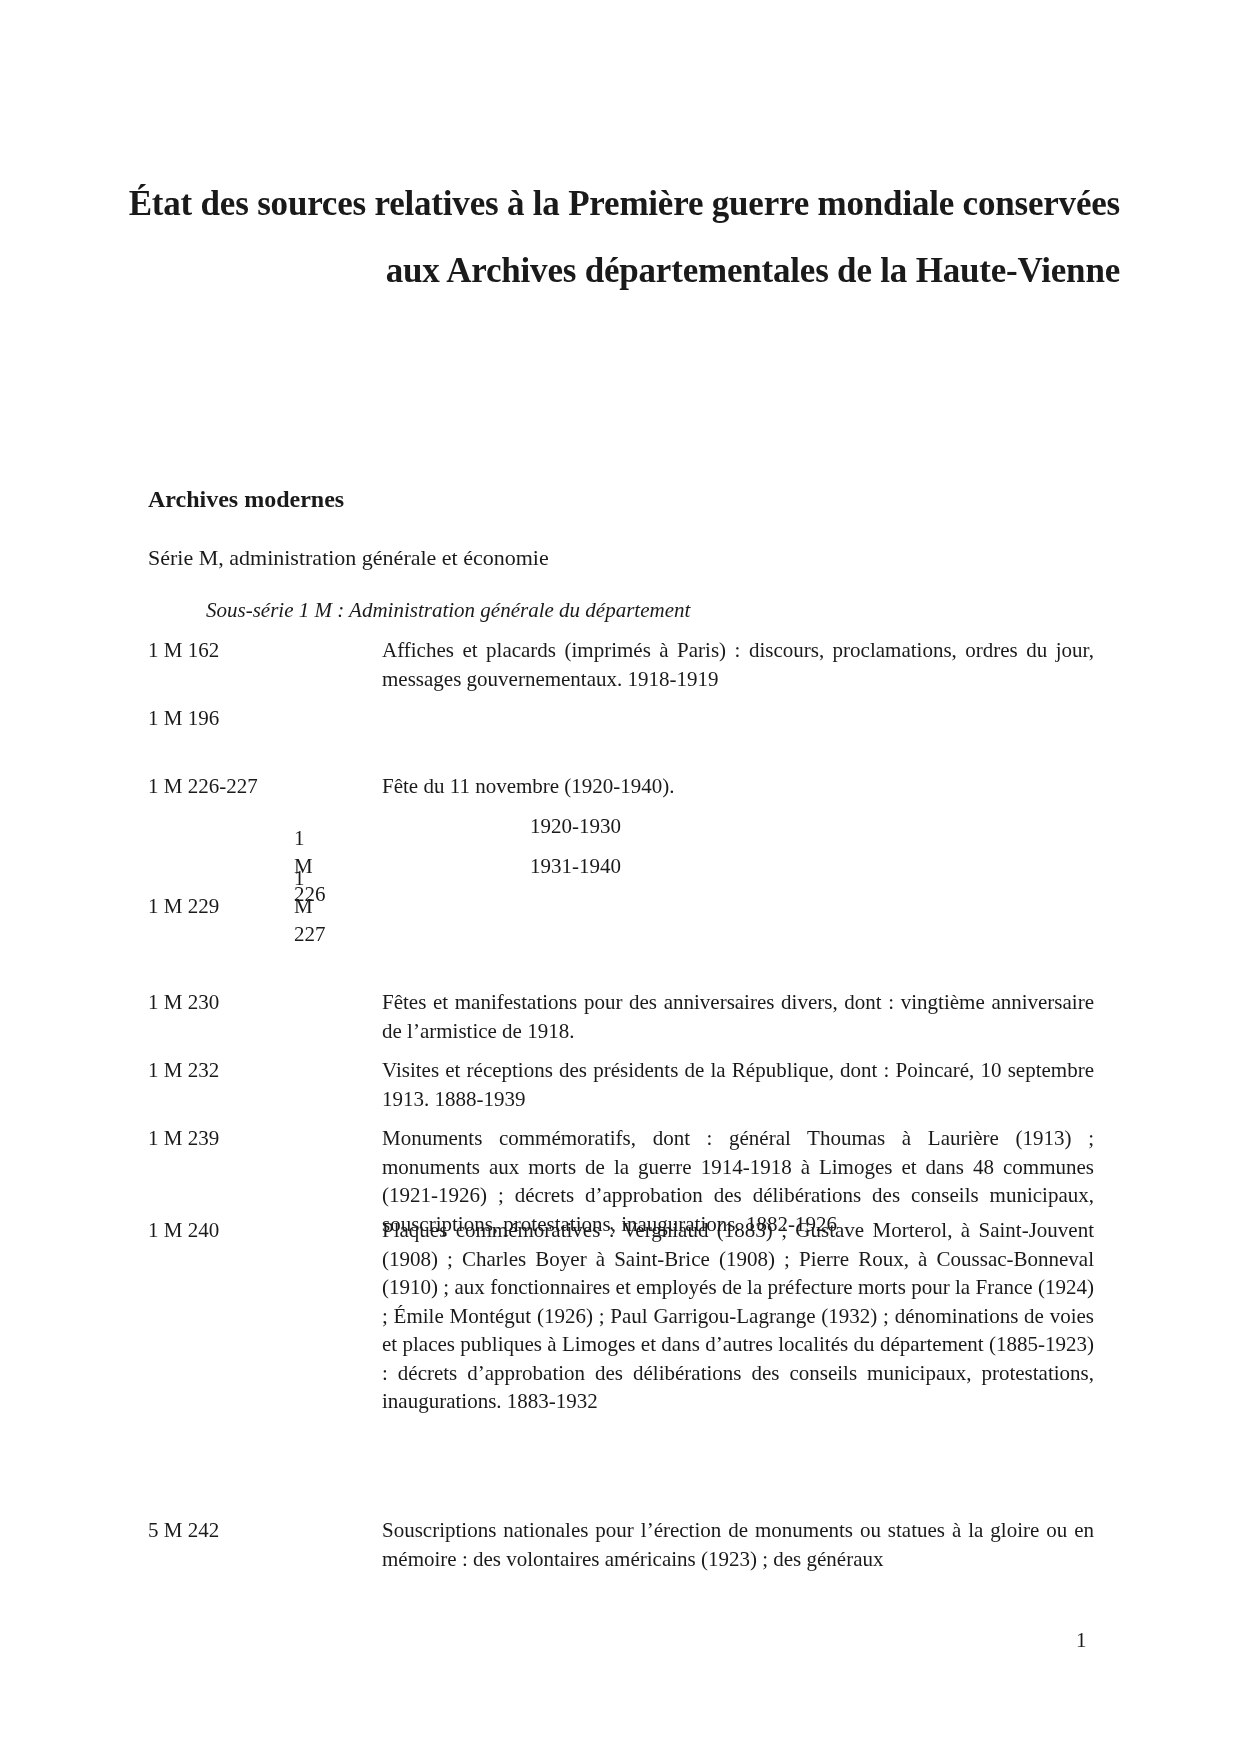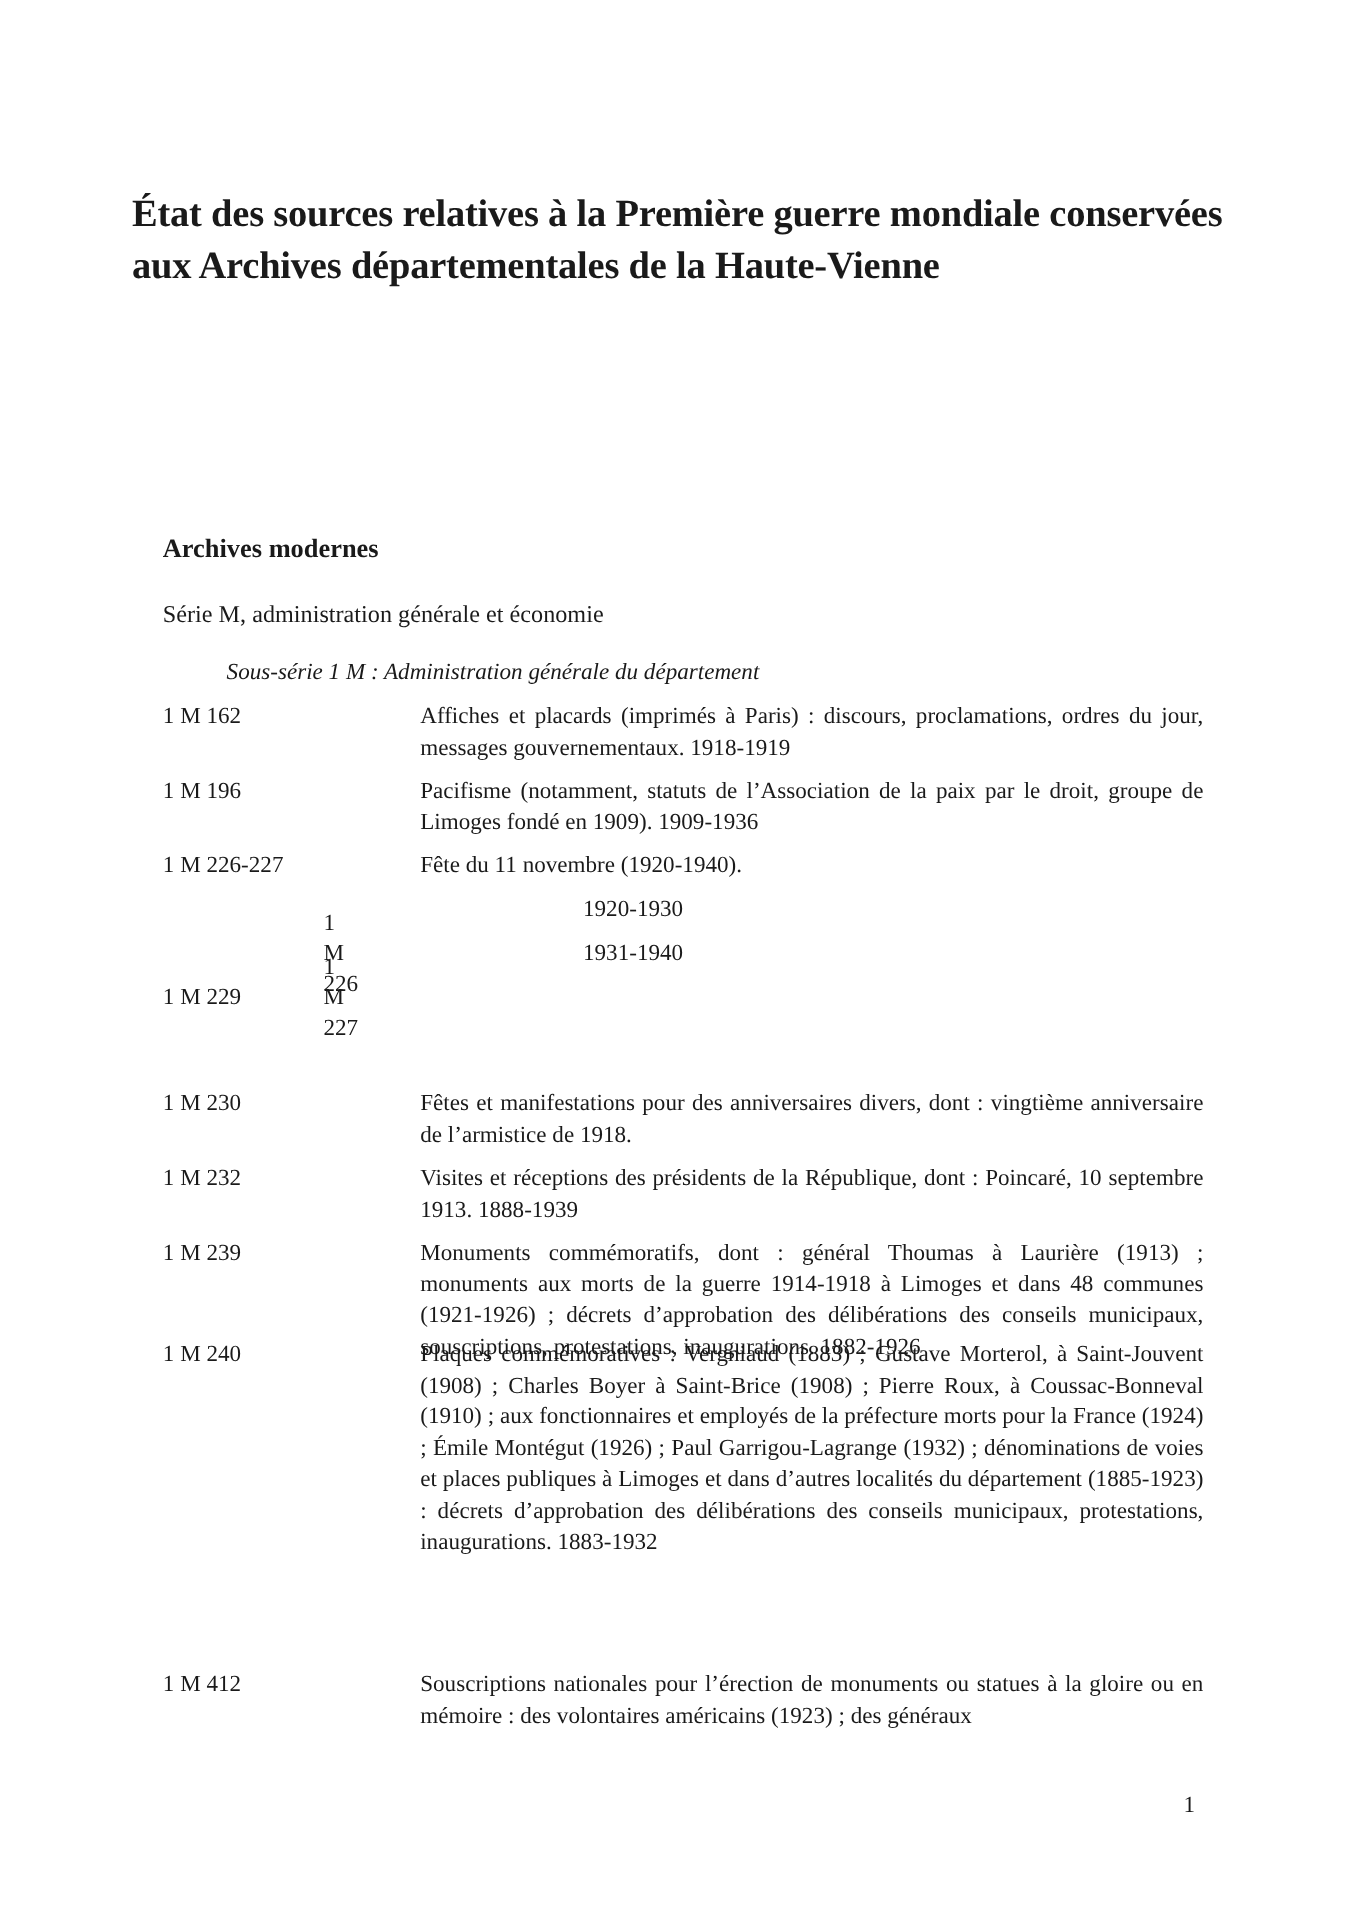--- a/index.html
+++ b/index.html
@@ -1,19 +1,19 @@
 <!DOCTYPE html>
 <html><head>
   <meta charset="utf-8">
   <style>
     html, body { margin: 0; padding: 0; background: #ffffff; }
     body { width: 1239px; height: 1754px; position: relative; overflow: hidden;
            font-family: "Liberation Serif", "DejaVu Serif", serif; color: #1a1a1a; }
-    .title { position: absolute; left: 120px; top: 170px; width: 1000px; text-align: left;
-             font-weight: bold; font-size: 35px; line-height: 48px; letter-spacing: -0.2px; }
+    .title { position: absolute; left: 120px; top: 170px; width: 1000px; text-align: right;
+             font-weight: bold; font-size: 35px; line-height: 67px; letter-spacing: -0.2px; }
     .section-title { position: absolute; left: 148px; top: 486px; font-weight: bold; font-size: 24px; }
     .serie-title { position: absolute; left: 148px; top: 545px; font-size: 22px; }
     .sous-serie { position: absolute; left: 206px; top: 598px; font-style: italic; font-size: 21px; }
     .entry { position: absolute; left: 148px; width: 946px; font-size: 21px; line-height: 28.5px; }
     .entry .cote { position: absolute; left: 0; top: 0; }
     .entry .desc { margin-left: 234px; text-align: justify; }
     .sub { position: absolute; font-size: 21px; line-height: 28px; }
     .sub .cote { position: absolute; left: 0; top: 12px; }
     .sub .desc { position: absolute; left: 236px; top: 0; white-space: nowrap; }
     .page-num { position: absolute; left: 1076px; top: 1628px; font-size: 21px; }
@@ -25,21 +25,20 @@
 <div class="section-title">Archives modernes</div>
 <div class="serie-title">Série M, administration générale et économie</div>
 <div class="sous-serie">Sous-série 1 M : Administration générale du département</div>
 
 <div class="entry" style="top:636px">
   <span class="cote">1 M 162</span>
   <div class="desc">Affiches et placards (imprimés à Paris) : discours, proclamations, ordres du jour, messages gouvernementaux. 1918-1919</div>
 </div>
 <div class="entry" style="top:704px">
   <span class="cote">1 M 196</span>
-  <div class="desc">Pacifisme (notamment, statuts de l’Association de la paix par le droit, groupe de Limoges fondé en 1909). 1909-1936</div>
 </div>
 <div class="entry" style="top:772px">
   <span class="cote">1 M 226-227</span>
   <div class="desc">Fête du 11 novembre (1920-1940).</div>
 </div>
 <div class="sub" style="left:294px; top:812px">
   <span class="cote">1 M 226</span>
   <span class="desc">1920-1930</span>
 </div>
 <div class="sub" style="left:294px; top:852px">
@@ -59,17 +58,17 @@
 </div>
 <div class="entry" style="top:1124px">
   <span class="cote">1 M 239</span>
   <div class="desc">Monuments commémoratifs, dont : général Thoumas à Laurière (1913) ; monuments aux morts de la guerre 1914-1918 à Limoges et dans 48 communes (1921-1926) ; décrets d’approbation des délibérations des conseils municipaux, souscriptions, protestations, inaugurations. 1882-1926</div>
 </div>
 <div class="entry" style="top:1216px">
   <span class="cote">1 M 240</span>
   <div class="desc">Plaques commémoratives : Vergniaud (1883) ; Gustave Morterol, à Saint-Jouvent (1908) ; Charles Boyer à Saint-Brice (1908) ; Pierre Roux, à Coussac-Bonneval (1910) ; aux fonctionnaires et employés de la préfecture morts pour la France (1924) ; Émile Montégut (1926) ; Paul Garrigou-Lagrange (1932) ; dénominations de voies et places publiques à Limoges et dans d’autres localités du département (1885-1923) : décrets d’approbation des délibérations des conseils municipaux, protestations, inaugurations. 1883-1932</div>
 </div>
 <div class="entry" style="top:1516px">
-  <span class="cote">1 M 412</span>
+  <span class="cote">5 M 242</span>
   <div class="desc">Souscriptions nationales pour l’érection de monuments ou statues à la gloire ou en mémoire : des volontaires américains (1923) ; des généraux</div>
 </div>
 
 <div class="page-num">1</div>
 
 </body></html>

